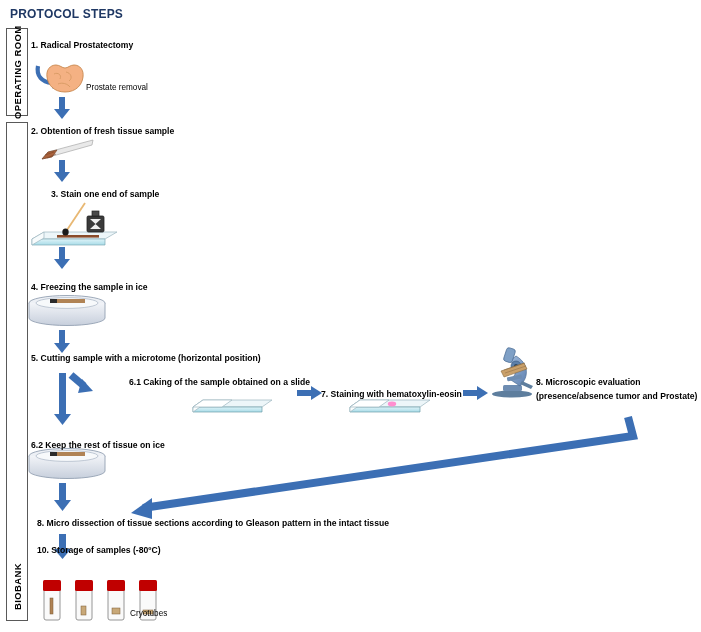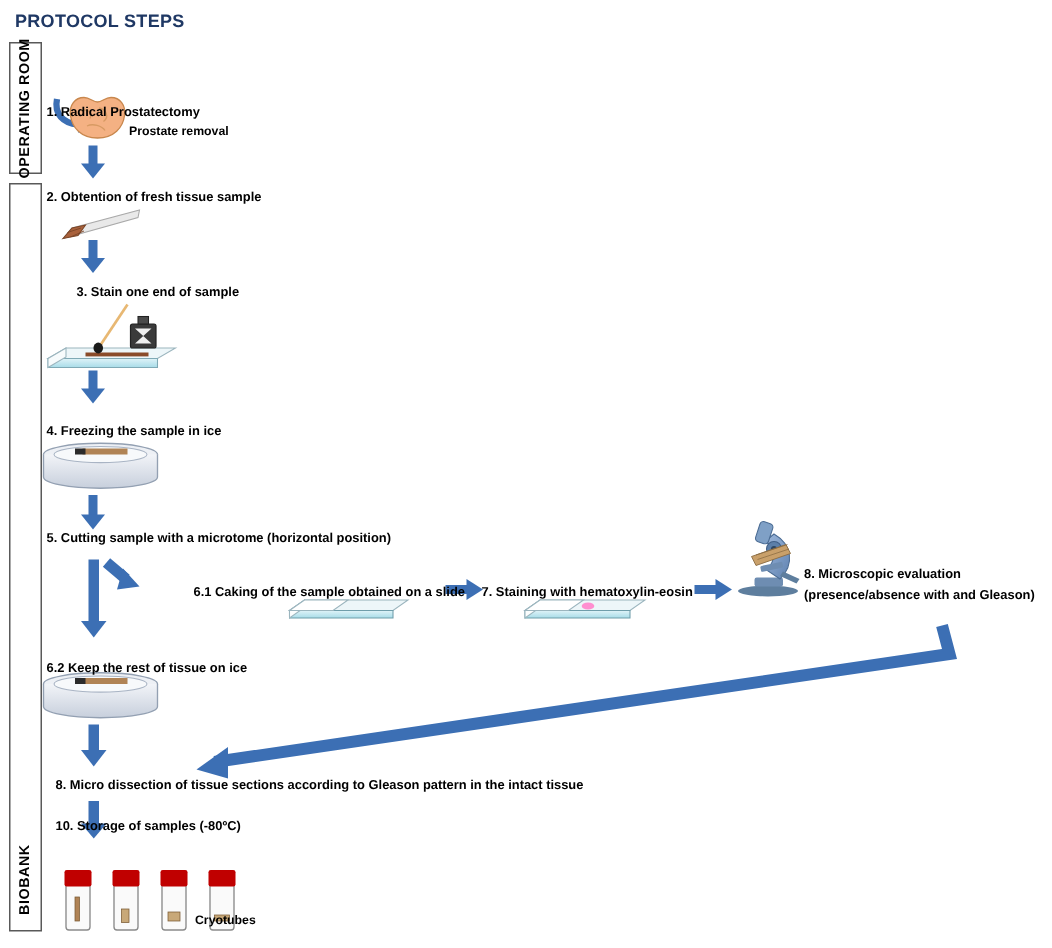--- a/index.html
+++ b/index.html
@@ -16,21 +16,21 @@
                font-size:9.5px;font-weight:bold;color:#000;letter-spacing:.4px;white-space:nowrap;}
   #phase-operating{left:6px;top:28px;width:22px;height:88px;}
   #phase-operating-label{left:6px;top:28px;width:22px;height:88px;
         display:flex;align-items:center;justify-content:center;}
   #phase-biobank{left:6px;top:122px;width:22px;height:499px;}
   #phase-biobank-label{left:6px;top:555px;width:22px;height:62px;
         display:flex;align-items:center;justify-content:center;}
 
   
   .step-text{position:absolute;font-size:8.6px;font-weight:bold;color:#000;white-space:nowrap;}
-  .caption{position:absolute;font-size:8.2px;font-weight:bold;color:#000;white-space:nowrap;}
+  .caption{position:absolute;font-size:8.2px;font-weight:normal;color:#000;white-space:nowrap;}
 
   
   #art{position:absolute;left:0;top:0;width:701px;height:632px;}
 </style>
 </head>
 <body>
 
 <div id="page-title">PROTOCOL STEPS</div>
 
 <div class="phase-box" id="phase-operating"></div>
@@ -205,27 +205,27 @@
       <rect x="112" y="608" width="8" height="6" fill="#C8A878" stroke="#7A5A33" stroke-width="0.5"></rect>
     </g>
     <g>
       <rect x="140" y="588" width="16" height="32" rx="2" fill="#FAFAFA" stroke="#8A8A8A" stroke-width="0.9"></rect>
       <rect x="139" y="580" width="18" height="11" rx="1.5" fill="#C00000"></rect>
       <rect x="143" y="610" width="10" height="4" fill="#C8A878" stroke="#7A5A33" stroke-width="0.5"></rect>
     </g>
   </g>
 </svg>
 
-<div class="step-text" style="left:31px;top:40px;margin-top:29px;">1. Radical Prostatectomy</div>
+<div class="step-text" style="left:31px;top:40px;">1. Radical Prostatectomy</div>
 <div class="step-text" style="left:31px;top:126px;">2. Obtention of fresh tissue sample</div>
 <div class="step-text" style="left:31px;top:189px;margin-left:20px;">3. Stain one end of sample</div>
 <div class="step-text" style="left:31px;top:282px;">4.  Freezing the sample in ice</div>
 <div class="step-text" style="left:31px;top:353px;">5. Cutting sample with a microtome (horizontal position)</div>
-<div class="step-text" style="left:93px;top:389px;padding-left:36px;">6.1 Caking of the sample obtained on a slide</div>
+<div class="step-text" style="left:93px;top:377px;padding-left:36px;">6.1 Caking of the sample obtained on a slide</div>
 <div class="step-text" style="left:321px;top:389px;">7. Staining with hematoxylin-eosin</div>
 <div class="step-text" style="left:536px;top:377px;">8. Microscopic evaluation</div>
-<div class="step-text" style="left:536px;top:391px;">(presence/absence with and Gleason)</div>
+<div class="step-text" style="left:536px;top:391px;">(presence/absence tumor and Prostate)</div>
 <div class="step-text" style="left:31px;top:440px;">6.2 Keep the rest of tissue on ice</div>
 <div class="step-text" style="left:37px;top:518px;">8. Micro dissection of tissue sections according to Gleason pattern in the intact tissue</div>
 <div class="step-text" style="left:37px;top:545px;">10. Storage of samples (-80ºC)</div>
 
 <div class="caption" style="left:86px;top:83px;">Prostate removal</div>
 <div class="caption" style="left:130px;top:609px;">Cryotubes</div>
 
 </body></html>

